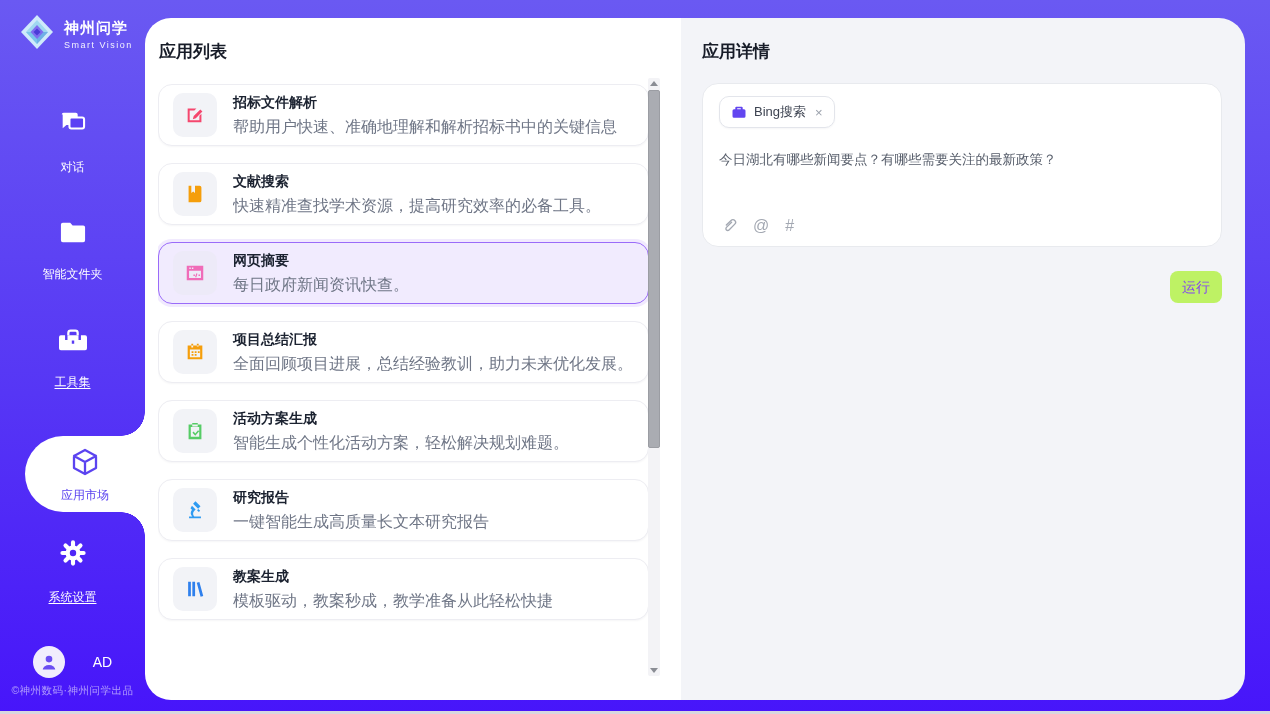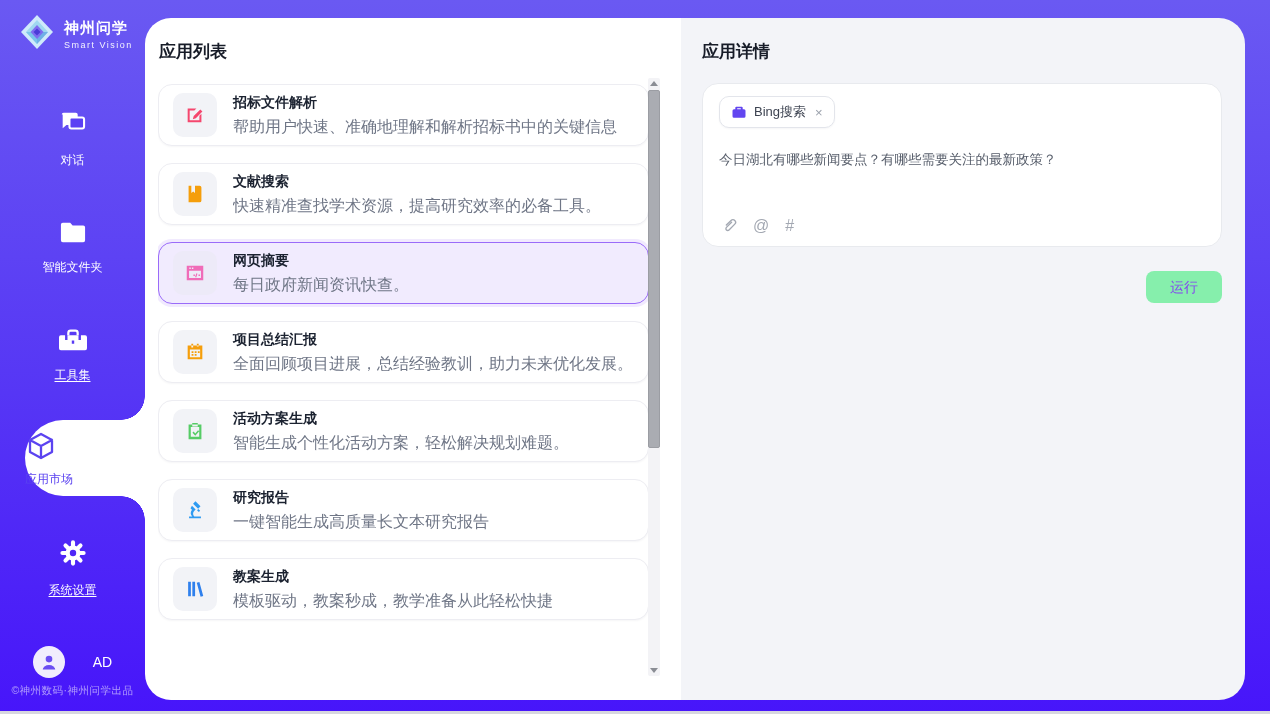--- a/index.html
+++ b/index.html
@@ -10,25 +10,25 @@
     position:relative;
   }
   .bottom-edge{position:absolute;left:0;bottom:0;width:100%;height:3px;background:#d7d7df;}
 
   
   .sidebar{position:absolute;left:0;top:0;width:145px;height:714px;color:#fff;}
   .logo{position:absolute;top:13px;left:18px;display:flex;align-items:center;gap:8px;}
   .logo-text .brand-name{font-size:15px;font-weight:700;letter-spacing:1px;}
   .logo-text .brand-tagline{font-size:9px;letter-spacing:1.5px;opacity:.92;margin-top:2px;}
   .nav-item{position:absolute;left:0;width:145px;text-align:center;cursor:pointer;}
-  .nav-item .nav-label{display:block;font-size:12px;margin-top:14px;color:#fff;}
+  .nav-item .nav-label{display:block;font-size:12px;margin-top:21px;color:#fff;}
   .nav-item.underlined .nav-label{text-decoration:underline;text-underline-offset:2px;}
   .nav-item svg{display:inline-block;vertical-align:top;}
-  .nav-active{position:absolute;left:25px;top:420px;width:120px;height:76px;background:#fff;
-    border-radius:38px 0 0 38px;padding-top:10px;cursor:pointer;}
+  .nav-active{position:absolute;left:25px;top:436px;width:120px;height:76px;background:#fff;
+    border-radius:38px 0 0 38px;text-align:center;padding-top:10px;cursor:pointer;}
   .nav-active::before{content:'';position:absolute;right:0;top:-24px;width:24px;height:24px;
     background:radial-gradient(circle at 0 0, transparent 23.5px, #fff 24px);}
   .nav-active::after{content:'';position:absolute;right:0;bottom:-24px;width:24px;height:24px;
     background:radial-gradient(circle at 0 100%, transparent 23.5px, #fff 24px);}
   .nav-active .nav-label{display:block;font-size:12px;margin-top:5px;color:#5b43f0;}
   .user-row{position:absolute;top:646px;left:0;width:145px;display:flex;align-items:center;justify-content:center;gap:28px;cursor:pointer;}
   .avatar{width:32px;height:32px;border-radius:50%;background:#f1edfd;display:flex;align-items:center;justify-content:center;}
   .user-name{font-size:14px;color:#fff;}
   .side-footer{position:absolute;top:684px;left:0;width:145px;text-align:center;
     font-size:10.5px;color:rgba(255,255,255,.55);letter-spacing:.5px;}
@@ -68,22 +68,22 @@
   .tool-tag{display:inline-flex;align-items:center;gap:7px;height:32px;padding:0 11px;
     background:#fff;border:1px solid #e3e5eb;border-radius:10px;box-shadow:0 1px 2px rgba(17,24,39,.04);cursor:pointer;}
   .tool-tag .tag-label{font-size:13px;color:#3d4351;}
   .tool-tag .tag-close{font-size:13px;color:#9aa0ab;margin-left:2px;cursor:pointer;line-height:1;}
   .query-input{display:block;width:100%;border:0;outline:0;resize:none;background:transparent;
     font-family:inherit;font-size:13.5px;color:#565d6a;margin-top:22px;height:58px;line-height:1.5;}
   .composer-tools{position:absolute;left:17px;bottom:12px;display:flex;align-items:center;gap:16px;color:#a3a8b2;}
   .composer-tools .char-icon{font-size:16px;cursor:pointer;line-height:1;}
   .run-row{margin-top:24px;text-align:right;}
   .run-btn{display:inline-block;min-width:50px;height:32px;line-height:32px;text-align:center;
-    background:#86efac;color:#8447f0;font-size:14px;border:0;border-radius:8px;cursor:pointer;
-    font-family:inherit;padding:0 24px;}
+    background:#bef264;color:#8447f0;font-size:14px;border:0;border-radius:8px;cursor:pointer;
+    font-family:inherit;padding:0 12px;}
   .hidden-defs{position:absolute;width:0;height:0;overflow:hidden;}
 </style>
 </head>
 <body>
 
 <svg class="hidden-defs" aria-hidden="true">
   <defs>
     <symbol id="sym-edit" viewBox="0 0 24 24" fill-rule="evenodd">
       <path d="M4 5h9.5l-2.2 2.2H6.2v10.6h10.6v-5.1L19 10.5V20H4V5zm6.6 8.2L17.8 6l2.3 2.3-7.2 7.2-3.3 1 1-3.3z"></path>
     </symbol>

